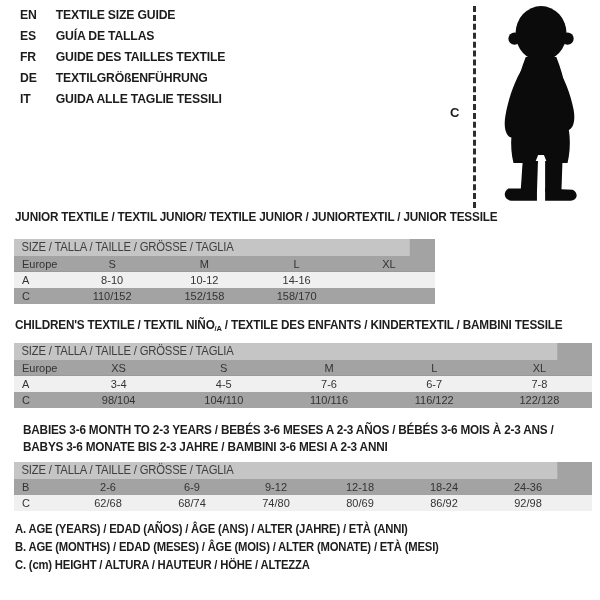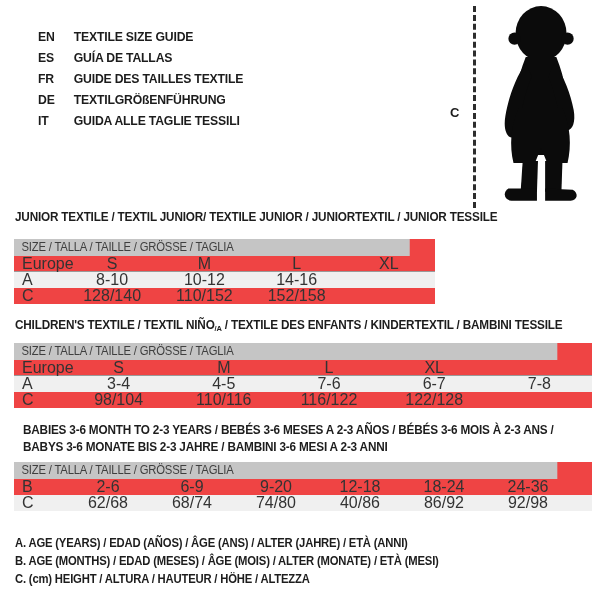--- a/index.html
+++ b/index.html
@@ -8,56 +8,56 @@
     background:#ffffff;
     font-family:"Liberation Sans", sans-serif;
     color:#3c3c3c;
     position:relative;
     overflow:hidden;
   }
   .abs { position:absolute; }
   .cond { transform:scaleX(0.94); transform-origin:0 50%; white-space:nowrap; }
 
   
-  .lang { top:26px; left:20px;margin-left:18px; }
+  .lang { top:4px; left:20px; }
   .lang-row { display:flex; height:21px; align-items:center; font-weight:bold;
               font-size:13px; color:#1c1c1c; letter-spacing:-0.2px; }
   .lang-code { width:38px; }
 
   
   .dash-line { left:473px; top:6px; height:202px; width:0; border-left:3px dashed #2d2d2d; }
   .c-label { left:450px; top:105px; font-weight:bold; font-size:13px; color:#1c1c1c; }
   .baby { left:480px; top:4px; }
 
   
   .sec-title { font-weight:bold; font-size:12.5px; color:#1d1d1d; letter-spacing:-0.2px;
                line-height:17px; }
   .s1-title { left:15px; top:209px; }
   .s2-title { left:15px; top:317px; }
   .s3-title { left:23px; top:422px; }
   .subsc { font-size:8px; vertical-align:-2px; }
 
   
-  .tbl { background:#ef4444; }
+  .tbl { background:#a3a3a3; }
   .s1-tbl { left:14px; top:239px; width:421px; }
   .s2-tbl { left:14px; top:343px; width:578px; }
   .s3-tbl { left:14px; top:462px; width:578px; }
   .bar { height:17px; line-height:17px; background:#c5c5c5; color:#3f3f3f;
          font-size:12px; padding-left:8px; letter-spacing:-0.2px; }
-  .row { display:grid; height:16px; line-height:16px; font-size:16px; color:#333; }
+  .row { display:grid; height:16px; line-height:16px; font-size:11px; color:#333; }
   .t1 .row { grid-template-columns:52px repeat(4, 1fr); }
   .t2 .row { grid-template-columns:52px repeat(5, 1fr); }
   .t3 .row { grid-template-columns:52px repeat(6, 1fr); padding-right:22px; }
   .row.head { border-bottom:1px solid #9a9a9a; }
   .row.shaded { background:#f0f0f0; }
   .cell { text-align:center; }
   .cell.label { text-align:left; padding-left:8px; }
 
   
-  .footer { left:15px; top:534px; }
+  .footer { left:15px; top:520px; }
   .foot-line { font-weight:bold; font-size:12px; color:#1d1d1d; line-height:18px;
                letter-spacing:-0.2px; }
 </style>
 </head>
 <body>
 
 <div class="abs lang">
   <div class="lang-row cond">
     <span class="lang-code">EN</span>
     <span>TEXTILE SIZE GUIDE</span>
@@ -108,78 +108,80 @@
     <div class="cell">XL</div>
   </div>
   <div class="row shaded">
     <div class="cell label">A</div>
     <div class="cell">8-10</div>
     <div class="cell">10-12</div>
     <div class="cell">14-16</div>
   </div>
   <div class="row">
     <div class="cell label">C</div>
-    <div class="cell">128/140</div>
     <div class="cell">110/152</div>
     <div class="cell">152/158</div>
+    <div class="cell">158/170</div>
   </div>
 </div>
 
 <div class="abs sec-title s2-title cond">
   <span>CHILDREN'S TEXTILE / TEXTIL NIÑO</span><span class="subsc">/A</span><span> / TEXTILE DES ENFANTS / KINDERTEXTIL / BAMBINI TESSILE</span>
 </div>
 
 <div class="abs tbl t2 s2-tbl">
   <div class="bar cond">SIZE / TALLA / TAILLE / GRÖSSE / TAGLIA</div>
   <div class="row head">
     <div class="cell label">Europe</div>
+    <div class="cell">XS</div>
     <div class="cell">S</div>
     <div class="cell">M</div>
     <div class="cell">L</div>
     <div class="cell">XL</div>
   </div>
   <div class="row shaded">
     <div class="cell label">A</div>
     <div class="cell">3-4</div>
     <div class="cell">4-5</div>
     <div class="cell">7-6</div>
     <div class="cell">6-7</div>
     <div class="cell">7-8</div>
   </div>
   <div class="row">
     <div class="cell label">C</div>
     <div class="cell">98/104</div>
+    <div class="cell">104/110</div>
     <div class="cell">110/116</div>
     <div class="cell">116/122</div>
     <div class="cell">122/128</div>
   </div>
 </div>
 
 <div class="abs sec-title s3-title">
   <div class="cond">BABIES 3-6 MONTH TO 2-3 YEARS / BEBÉS 3-6 MESES A 2-3 AÑOS / BÉBÉS 3-6 MOIS À 2-3 ANS /</div>
   <div class="cond">BABYS 3-6 MONATE BIS 2-3 JAHRE / BAMBINI 3-6 MESI A 2-3 ANNI</div>
 </div>
 
 <div class="abs tbl t3 s3-tbl">
   <div class="bar cond">SIZE / TALLA / TAILLE / GRÖSSE / TAGLIA</div>
   <div class="row">
     <div class="cell label">B</div>
     <div class="cell">2-6</div>
     <div class="cell">6-9</div>
-    <div class="cell">9-20</div>
+    <div class="cell">9-12</div>
     <div class="cell">12-18</div>
     <div class="cell">18-24</div>
     <div class="cell">24-36</div>
   </div>
   <div class="row shaded">
     <div class="cell label">C</div>
     <div class="cell">62/68</div>
     <div class="cell">68/74</div>
     <div class="cell">74/80</div>
-    <div class="cell">40/86</div>
+    <div class="cell">80/69</div>
     <div class="cell">86/92</div>
     <div class="cell">92/98</div>
   </div>
 </div>
 
 <div class="abs footer">
   <div class="foot-line cond">A. AGE (YEARS) / EDAD (AÑOS) / ÂGE (ANS) / ALTER (JAHRE) / ETÀ (ANNI)</div>
   <div class="foot-line cond">B. AGE (MONTHS) / EDAD (MESES) / ÂGE (MOIS) / ALTER (MONATE) / ETÀ (MESI)</div>
   <div class="foot-line cond">C. (cm) HEIGHT / ALTURA / HAUTEUR / HÖHE / ALTEZZA</div>
 </div>

